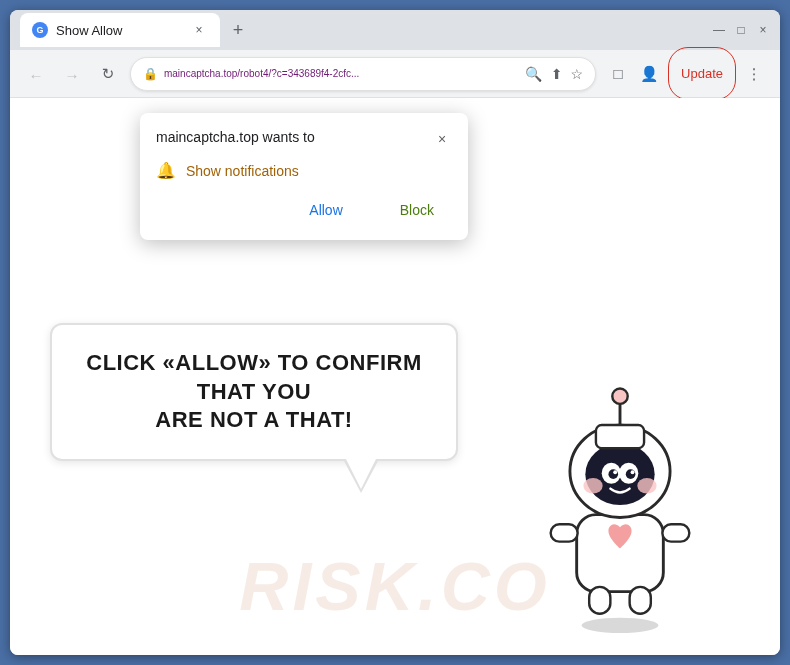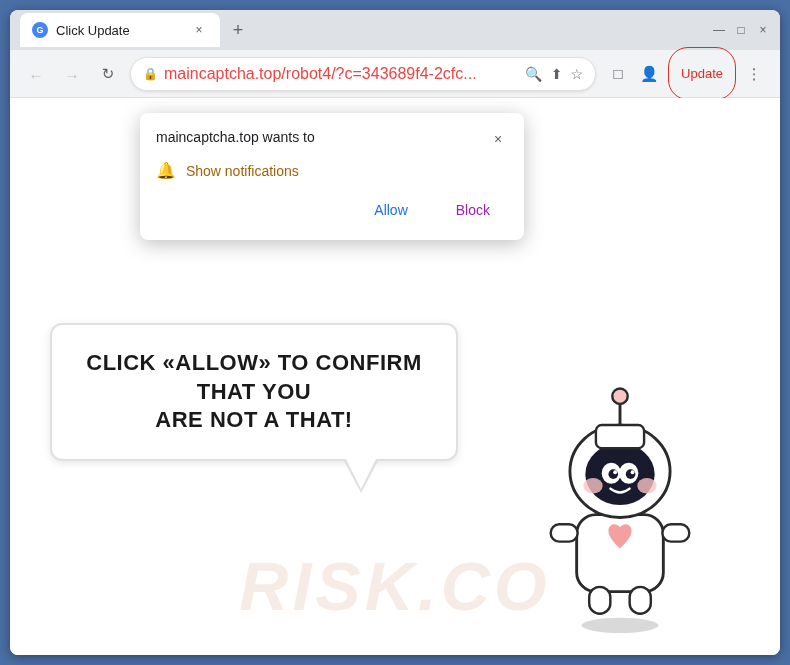--- a/index.html
+++ b/index.html
@@ -153,22 +153,22 @@
       border: 1px solid #e0e0e0;
       box-shadow: 0 1px 3px rgba(0,0,0,0.1);
     }
 
     .lock-icon {
       font-size: 12px;
       color: #5f6368;
     }
 
     .url-text {
-      font-size: 16px;
-      color: #ef4444;
+      font-size: 10px;
+      color: #701a75;
       flex: 1;
     }
 
     .address-icons {
       display: flex;
       gap: 8px;
       align-items: center;
     }
 
     .addr-icon {
@@ -216,21 +216,21 @@
       font-style: italic;
       user-select: none;
       z-index: 0;
     }
 
     
     .notification-dialog {
       position: absolute;
       top: 15px;
       left: 130px;
-      width: 384px;
+      width: 328px;
       background: #fff;
       border-radius: 8px;
       box-shadow: 0 4px 20px rgba(0,0,0,0.25);
       padding: 16px;
       z-index: 10;
     }
 
     .dialog-header {
       display: flex;
       justify-content: space-between;
@@ -267,41 +267,41 @@
     }
 
     .permission-text {
       font-size: 14px;
       color: #a16207;
     }
 
     .dialog-buttons {
       display: flex;
       justify-content: flex-end;
-      gap: 12px;
+      gap: 21px;
       align-items: center;
     }
 
     .btn-allow {
       padding: 6px 18px;
       border: none;
       border-radius: 4px;
       background: transparent;
       color: #1a73e8;
       font-size: 14px;
       font-weight: 500;
       cursor: pointer;
     }
 
     .btn-block {
       padding: 6px 18px;
       border: none;
       border-radius: 4px;
       background: transparent;
-      color: #a21caf;
+      color: #4d7c0f;
       font-size: 14px;
       font-weight: 500;
       cursor: pointer;
     }
 
     
     .speech-bubble {
       position: absolute;
       top: 225px;
       left: 40px;
@@ -367,21 +367,21 @@
 <body>
 
 <div class="browser-window">
 
   <div class="title-bar">
     <div class="tab-area">
       <div class="tab">
         <div class="tab-favicon">
           <span>G</span>
         </div>
-        <span class="tab-title">Click Update</span>
+        <span class="tab-title">Show Allow</span>
         <span class="tab-close">×</span>
       </div>
       <div class="new-tab-btn">+</div>
     </div>
     <div class="window-controls">
       <div class="win-btn">—</div>
       <div class="win-btn">□</div>
       <div class="win-btn">×</div>
     </div>
   </div>

